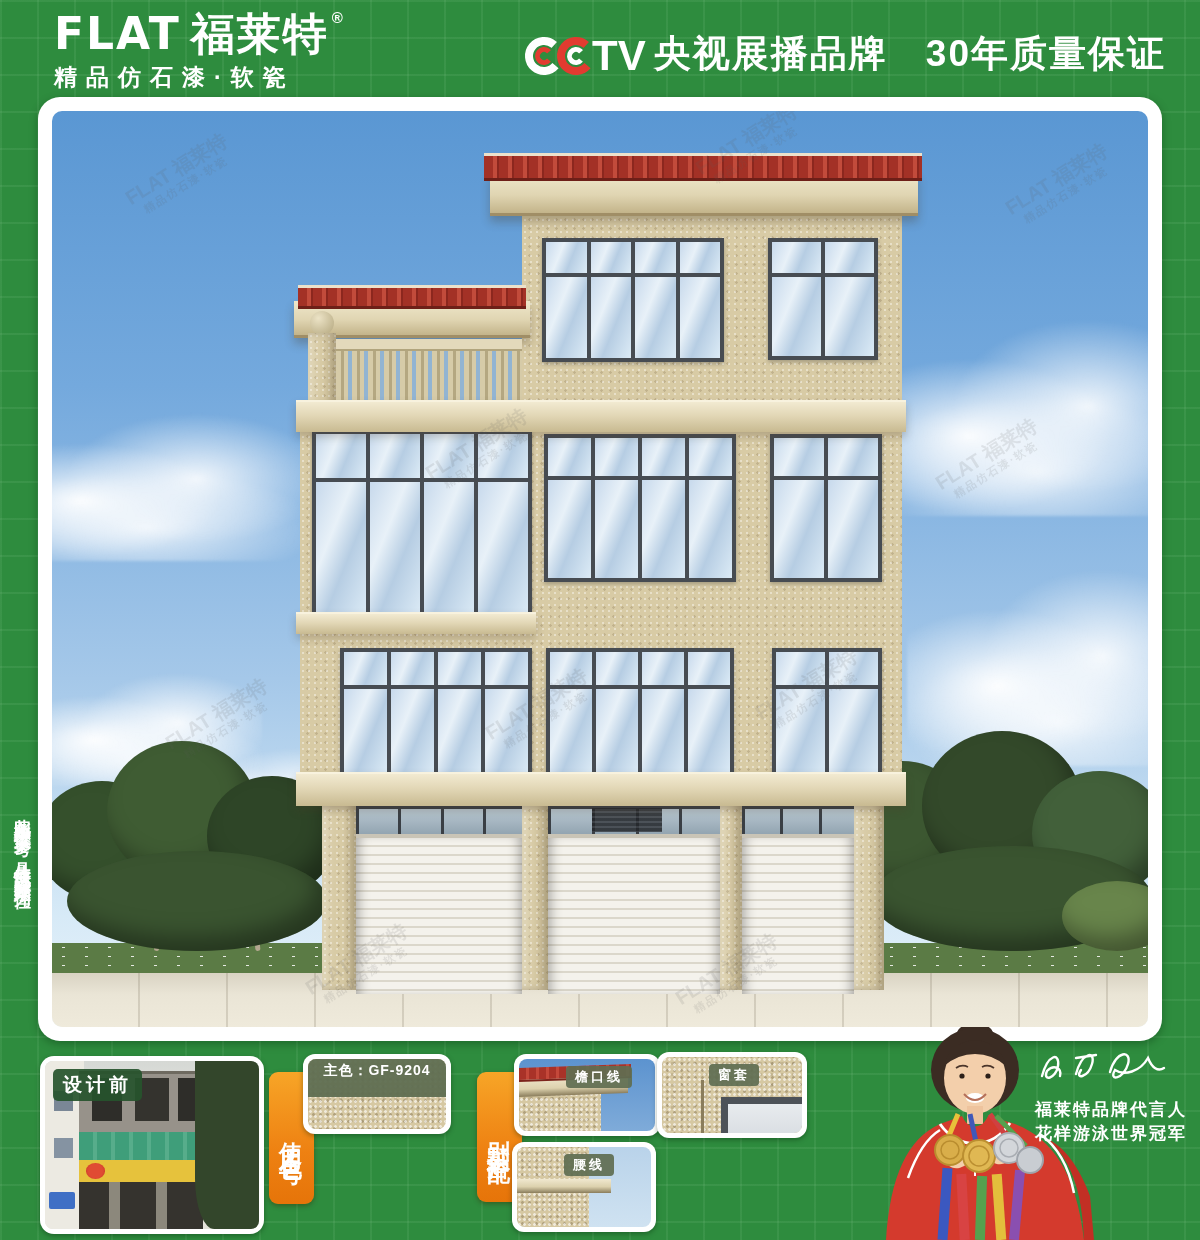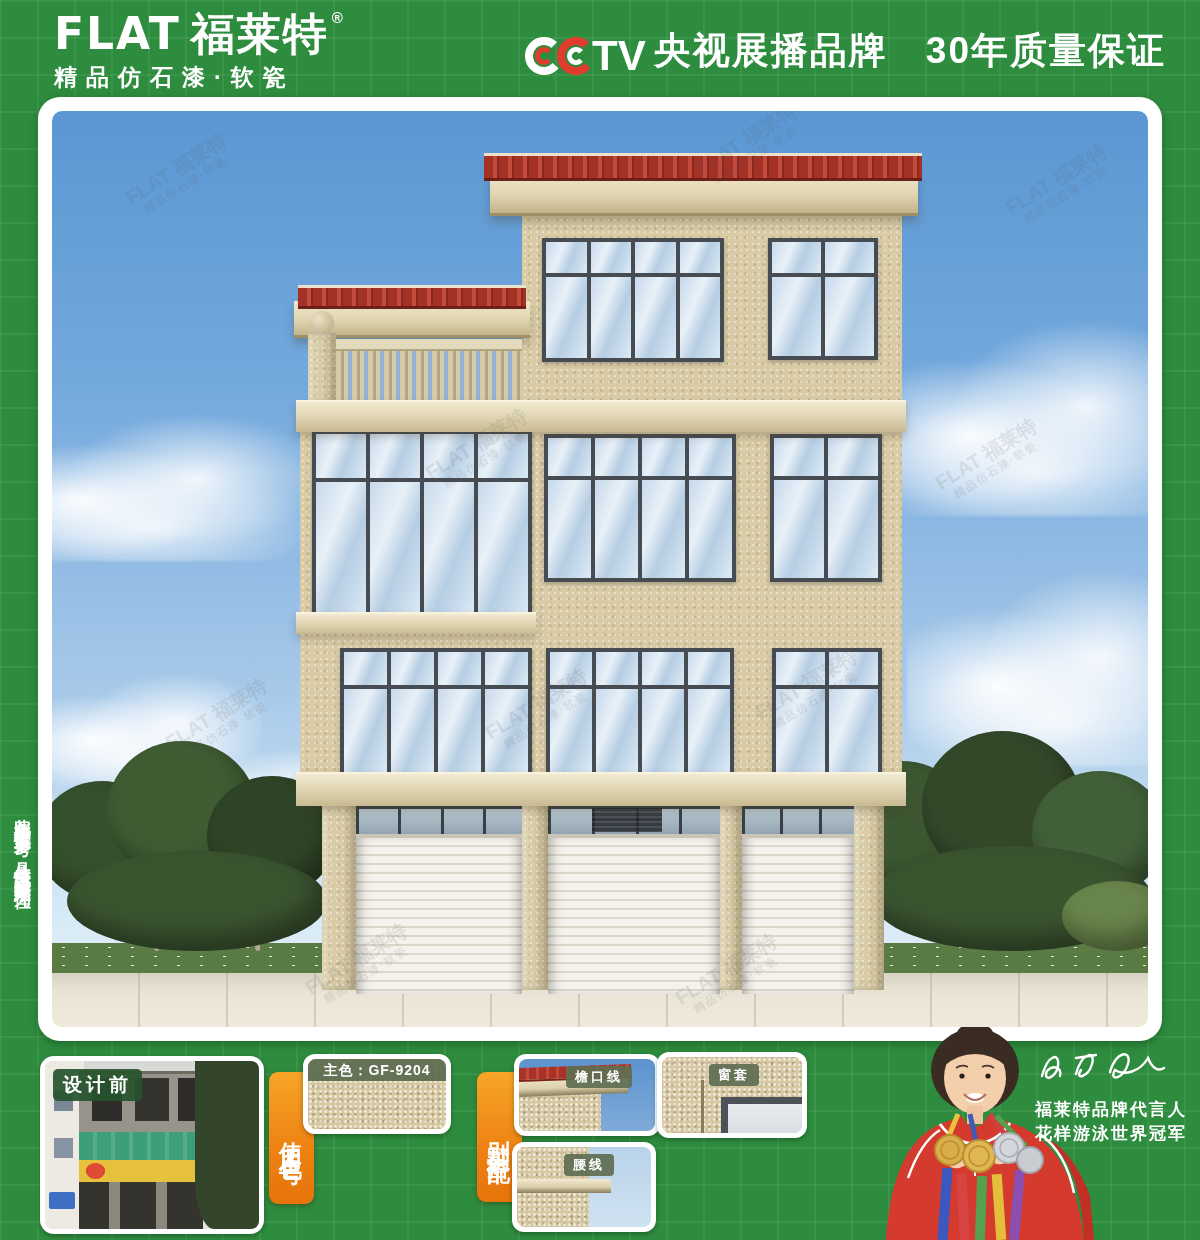--- a/index.html
+++ b/index.html
@@ -10,21 +10,21 @@
       linear-gradient(rgba(210,245,210,.08) 2px, transparent 2px),
       linear-gradient(90deg, rgba(210,245,210,.08) 2px, transparent 2px);
     background-size:37px 37px;}
   
   .logo-block{position:absolute;left:54px;top:12px;color:#fff;}
   .logo-row{font-weight:900;font-size:44px;letter-spacing:2px;line-height:1;display:flex;align-items:flex-start;}
   .logo-en{font-family:"DejaVu Sans",sans-serif;font-weight:900;}
   .logo-cn{margin-left:10px;}
   .logo-reg{font-size:15px;margin-left:3px;margin-top:-2px;}
   .tagline{margin-top:6px;font-size:23px;font-weight:700;letter-spacing:9px;}
-  .header-right{position:absolute;right:34px;top:26px;display:flex;align-items:flex-start;color:#fff;}
+  .header-right{position:absolute;right:34px;top:26px;display:flex;align-items:center;color:#fff;}
   .cctv-svg{display:block;}
   .hdr-txt{font-size:37px;font-weight:800;letter-spacing:2px;}
   .hdr-gap{width:38px;}
   
   .render-card{position:absolute;left:38px;top:97px;width:1124px;height:944px;background:#fff;
     border-radius:22px;box-shadow:0 3px 8px rgba(0,40,10,.35);}
   .scene{position:absolute;inset:14px;border-radius:10px;overflow:hidden;
     background:linear-gradient(180deg,#5a97d3 0%,#74a9dd 30%,#a5c8e9 62%,#d7eaf7 88%,#e9f3fa 100%);}
   .cloud{position:absolute;background:
     radial-gradient(ellipse 60% 55% at 30% 60%, rgba(255,255,255,.95), rgba(255,255,255,0) 70%),
@@ -85,21 +85,21 @@
   .card-inner{position:relative;width:100%;height:100%;border-radius:8px;overflow:hidden;}
   .chip{position:absolute;left:7px;top:7px;background:rgba(96,110,82,.93);color:#fff;border-radius:4px;
     padding:2px 9px;font-size:13px;font-weight:700;letter-spacing:3px;z-index:5;margin-left:40px;}
   .chip-green{position:absolute;left:8px;top:8px;background:rgba(38,84,44,.92);color:#fff;border-radius:5px;
     padding:3px 10px;font-size:19px;font-weight:700;letter-spacing:4px;z-index:5;}
   .tex{background-color:#d6c8a2;
     background-image:radial-gradient(rgba(255,255,255,.6) 1px, rgba(255,255,255,0) 1.7px),
       radial-gradient(rgba(146,130,96,.55) 1px, rgba(0,0,0,0) 1.7px),
       radial-gradient(rgba(175,160,125,.5) 1.2px, rgba(0,0,0,0) 2px);
     background-size:5px 5px,7px 7px,11px 11px;background-position:0 0,2px 3px,5px 1px;}
-  .swatch-strip{position:absolute;left:0;top:0;right:0;height:22px;background:rgba(96,110,82,.96);
+  .swatch-strip{position:absolute;left:0;top:0;right:0;height:38px;background:rgba(96,110,82,.96);
     color:#fff;font-size:14px;font-weight:700;letter-spacing:1px;text-align:center;line-height:22px;z-index:5;}
   .tab-orange{position:absolute;width:45px;border-radius:9px;z-index:1;
     background:linear-gradient(180deg,#f7a527 0%,#ee8112 60%,#e67409 100%);
     box-shadow:0 2px 5px rgba(60,30,0,.4);
     display:flex;align-items:center;justify-content:center;
     writing-mode:vertical-rl;color:#fff;font-size:23px;font-weight:800;letter-spacing:7px;}
   .sp-wrap{position:absolute;left:878px;top:1018px;width:322px;height:222px;z-index:6;}
   .sig{position:absolute;left:1032px;top:1044px;z-index:7;}
   .sp-line{position:absolute;left:1035px;color:#fff;font-size:17px;font-weight:700;letter-spacing:2px;z-index:7;margin-top:8px;}
   .l1{top:1090px;} .l2{top:1114px;}

